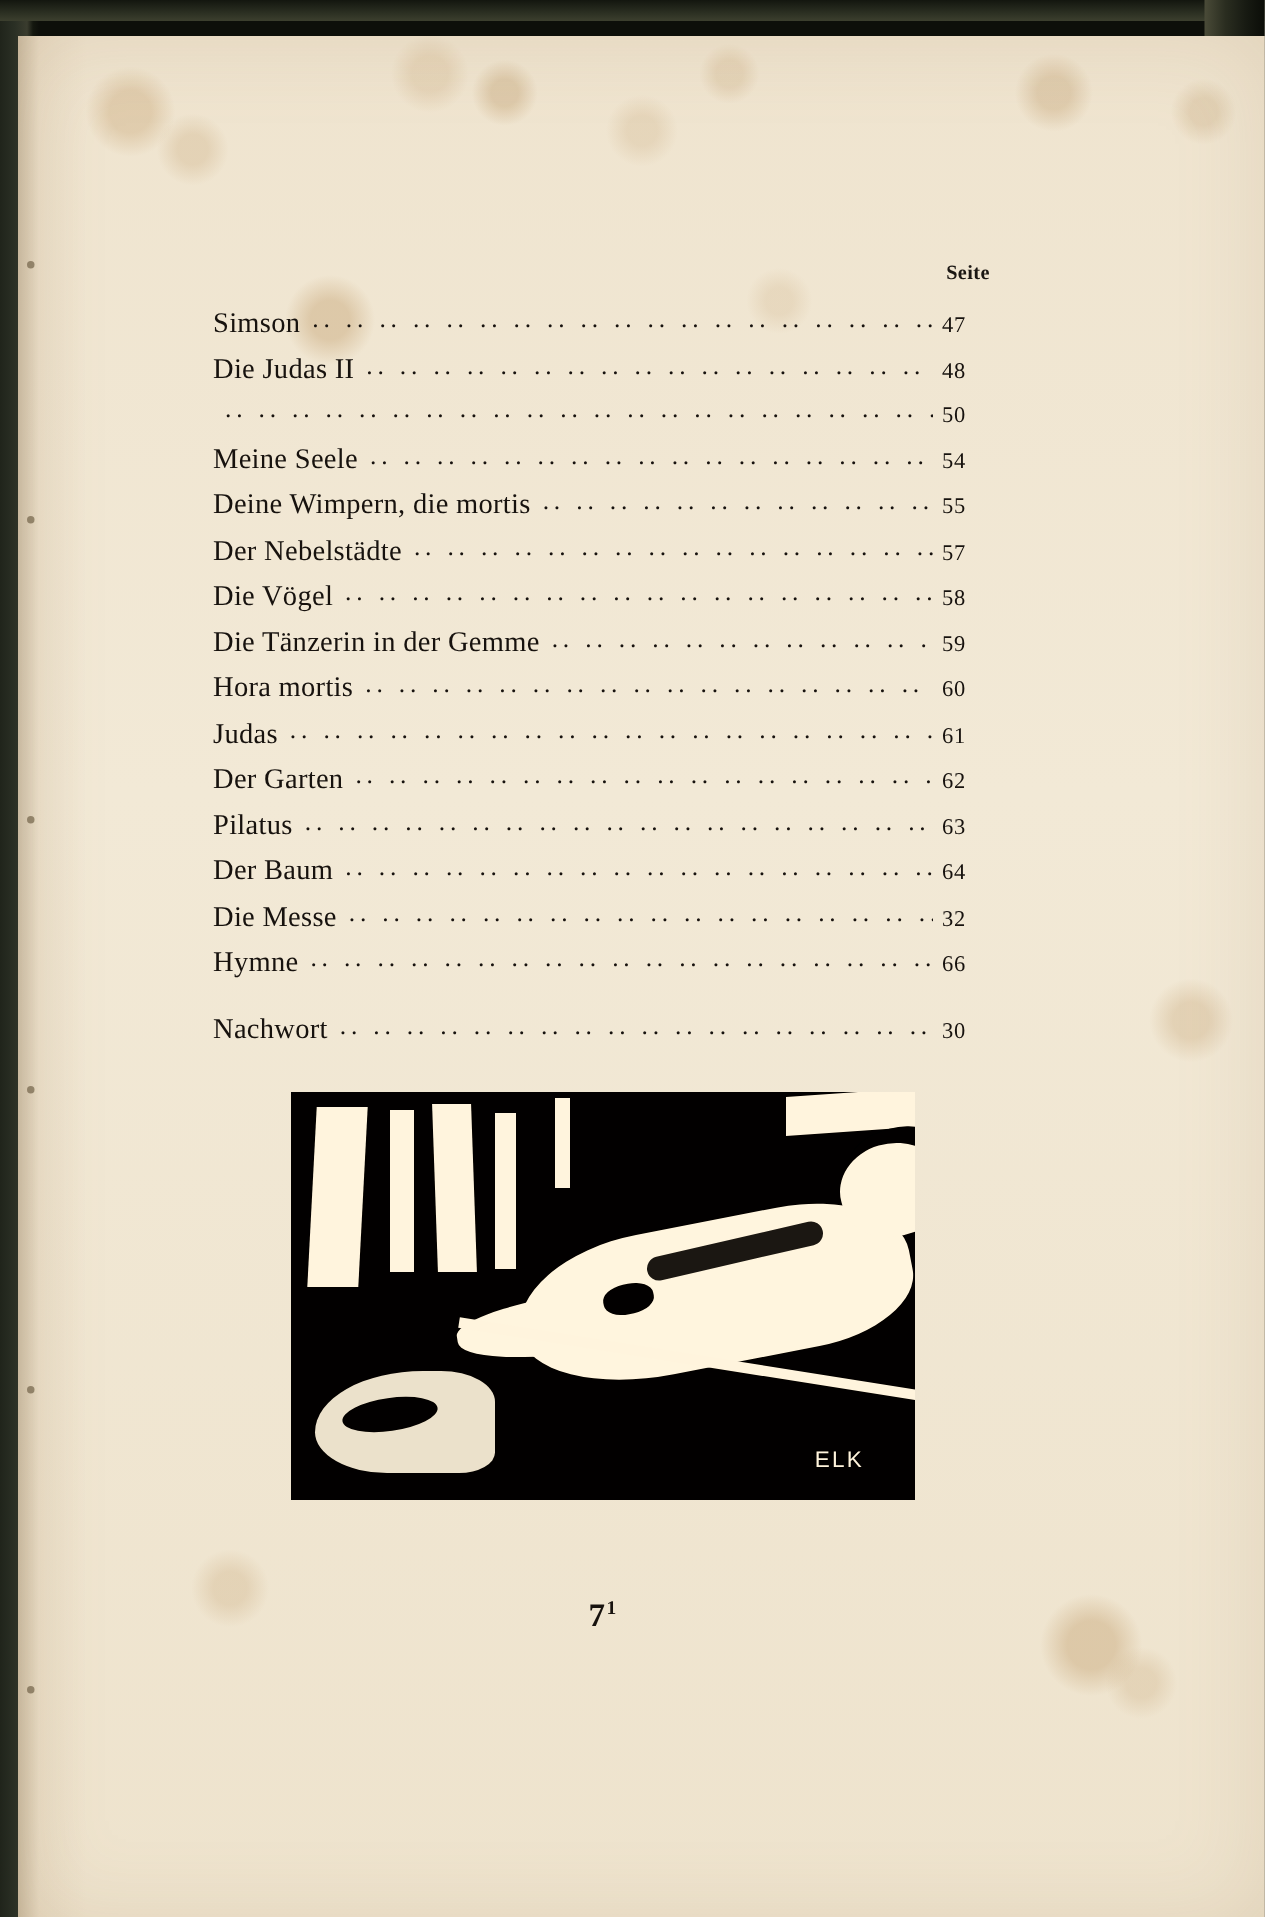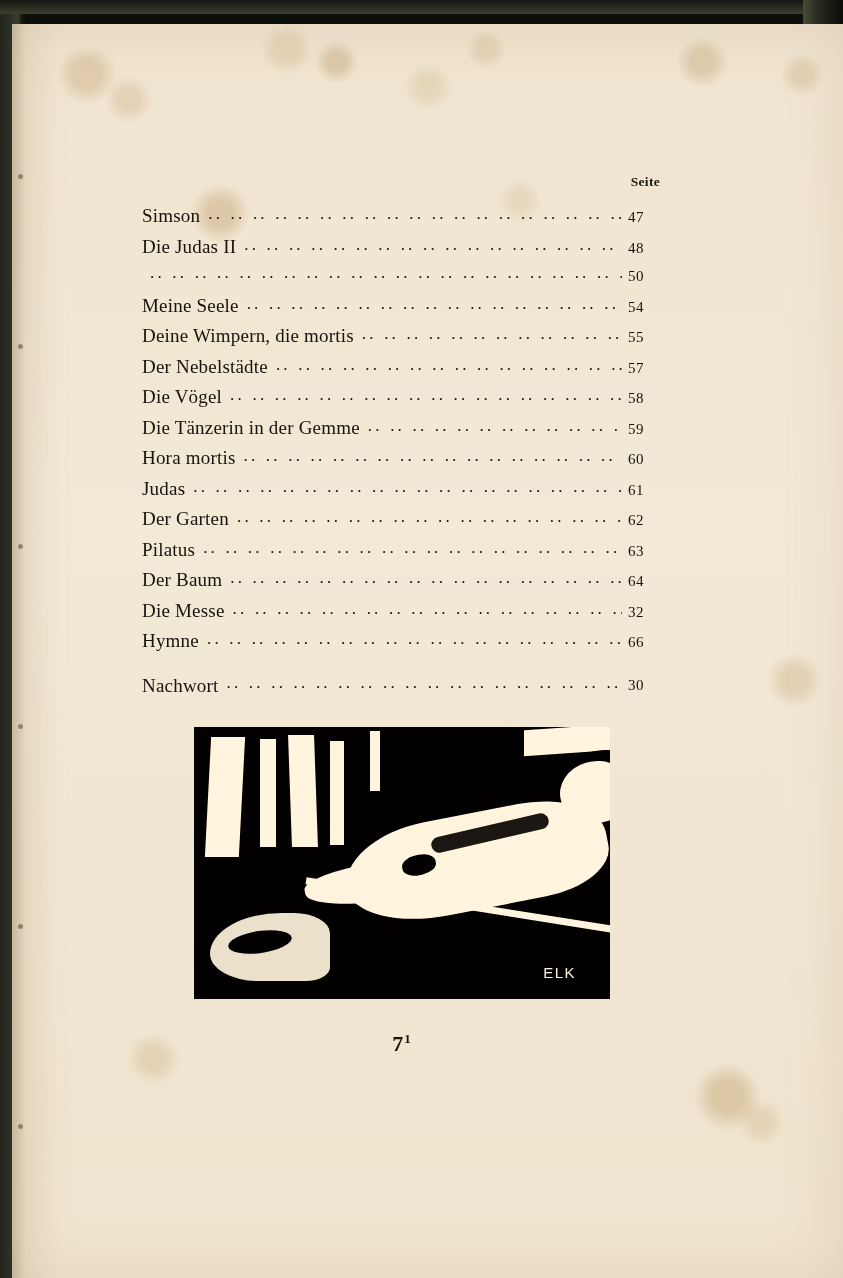--- a/index.html
+++ b/index.html
@@ -112,21 +112,20 @@
     display: flex;
     align-items: baseline;
     font-size: 19px;
     color: #17120e;
     line-height: 1.0;
     margin-bottom: 11.5px;
     letter-spacing: 0.2px;
   }
   .toc-row.spaced {
     margin-top: 26px;
-    align-items: center;
   }
   .toc-title {
     white-space: nowrap;
   }
   .leader {
     flex: 1;
     margin: 0 6px 0 8px;
     position: relative;
     top: -3px;
     overflow: hidden;
@@ -262,21 +261,21 @@
     position: absolute;
     right: 34px;
     bottom: 18px;
     color: #efe5d1;
     font-size: 15px;
     letter-spacing: 1.5px;
     font-family: "Liberation Sans", sans-serif;
   }
 
   .folio {
-    margin-top: 32px;
+    margin-top: 64px;
     text-align: center;
     font-size: 22px;
     letter-spacing: 1px;
     color: #17120e;
     font-weight: bold;
   }
   .folio sup {
     font-size: 13px;
     font-weight: bold;
   }

